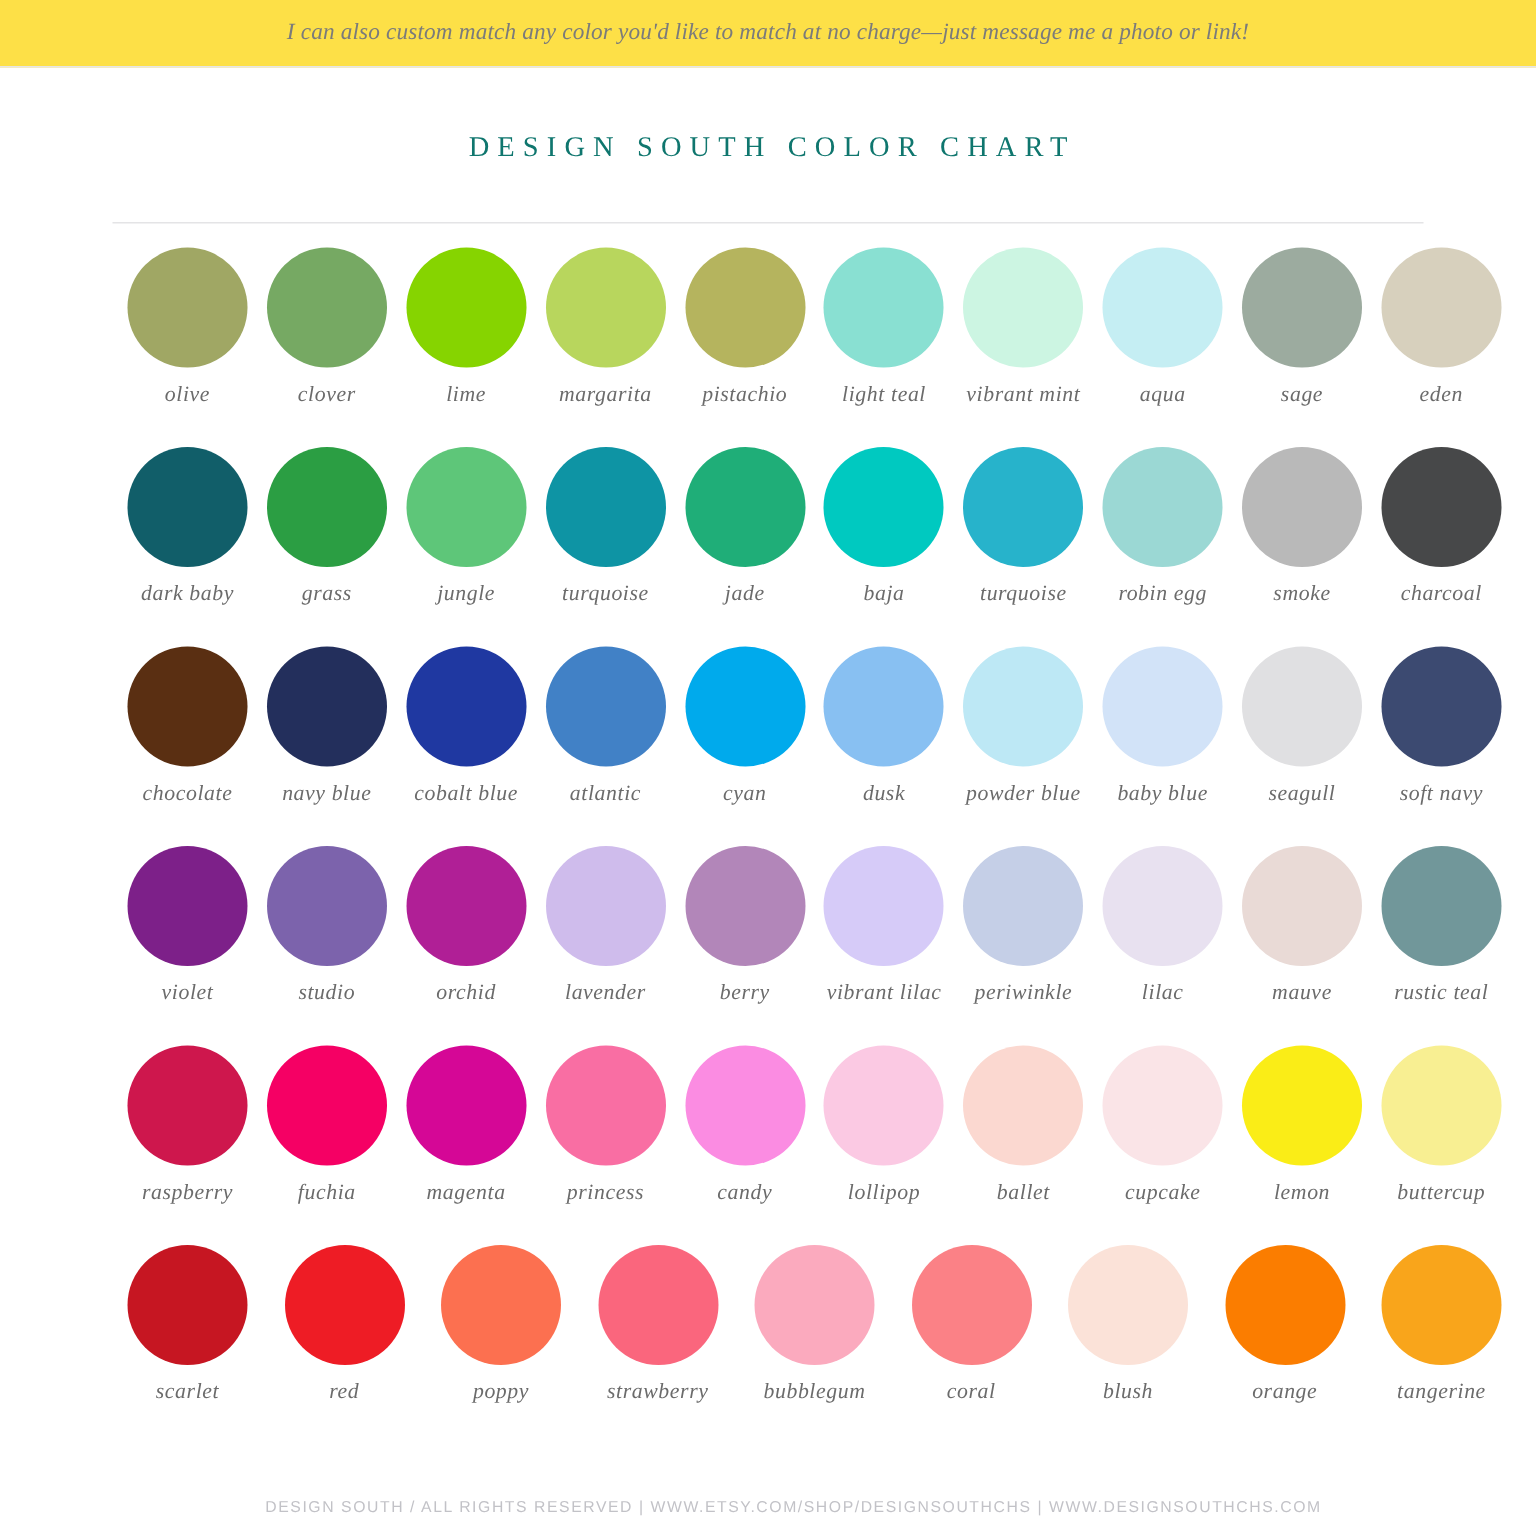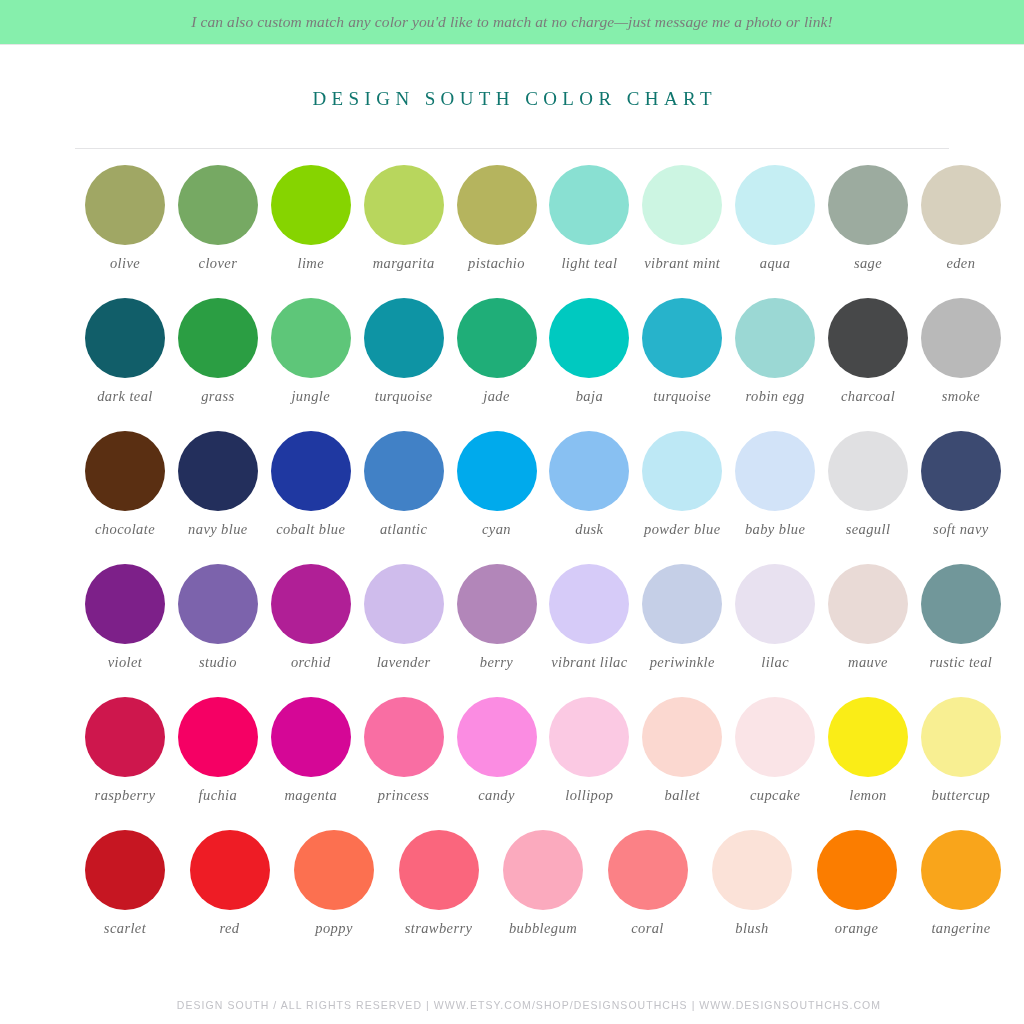--- a/index.html
+++ b/index.html
@@ -19,21 +19,21 @@
   }
 
   
   .top-banner {
     width: 1024px;
     height: 45px;
     border-bottom: 1px solid #e6e6e6;
     display: flex;
     align-items: center;
     justify-content: center;
-    background: #86efac;
+    background: #fde047;
   }
 
   .top-banner-text {
     font-family: "Liberation Serif", "DejaVu Serif", serif;
     font-style: italic;
     font-size: 15.5px;
     color: #7b7b7b;
     letter-spacing: 0.1px;
     white-space: nowrap;
   }
@@ -167,21 +167,21 @@
         <div class="swatch-label">sage</div>
       </div>
       <div class="swatch">
         <div class="swatch-dot" style="background: rgb(215, 208, 189);"></div>
         <div class="swatch-label">eden</div>
       </div>
     </div>
     <div class="swatch-row">
       <div class="swatch">
         <div class="swatch-dot" style="background: rgb(17, 94, 105);"></div>
-        <div class="swatch-label">dark teal</div>
+        <div class="swatch-label">dark baby</div>
       </div>
       <div class="swatch">
         <div class="swatch-dot" style="background: rgb(43, 158, 67);"></div>
         <div class="swatch-label">grass</div>
       </div>
       <div class="swatch">
         <div class="swatch-dot" style="background: rgb(94, 198, 121);"></div>
         <div class="swatch-label">jungle</div>
       </div>
       <div class="swatch">
@@ -198,26 +198,26 @@
       </div>
       <div class="swatch">
         <div class="swatch-dot" style="background: rgb(39, 179, 203);"></div>
         <div class="swatch-label">turquoise</div>
       </div>
       <div class="swatch">
         <div class="swatch-dot" style="background: rgb(155, 216, 212);"></div>
         <div class="swatch-label">robin egg</div>
       </div>
       <div class="swatch">
+        <div class="swatch-dot" style="background: rgb(185, 185, 185);"></div>
+        <div class="swatch-label">smoke</div>
+      </div>
+      <div class="swatch">
         <div class="swatch-dot" style="background: rgb(71, 72, 73);"></div>
         <div class="swatch-label">charcoal</div>
-      </div>
-      <div class="swatch">
-        <div class="swatch-dot" style="background: rgb(185, 185, 185);"></div>
-        <div class="swatch-label">smoke</div>
       </div>
     </div>
     <div class="swatch-row">
       <div class="swatch">
         <div class="swatch-dot" style="background: rgb(90, 47, 18);"></div>
         <div class="swatch-label">chocolate</div>
       </div>
       <div class="swatch">
         <div class="swatch-dot" style="background: rgb(35, 47, 92);"></div>
         <div class="swatch-label">navy blue</div>

